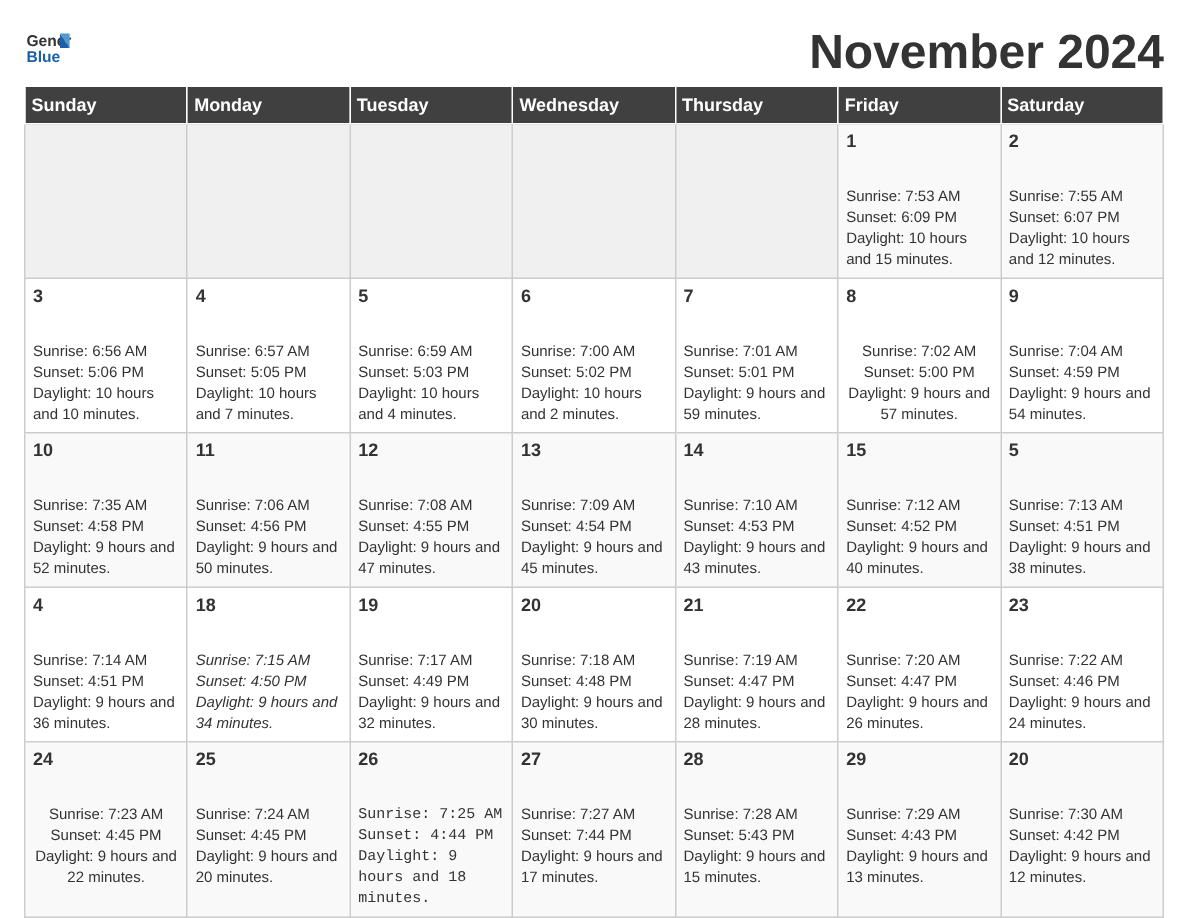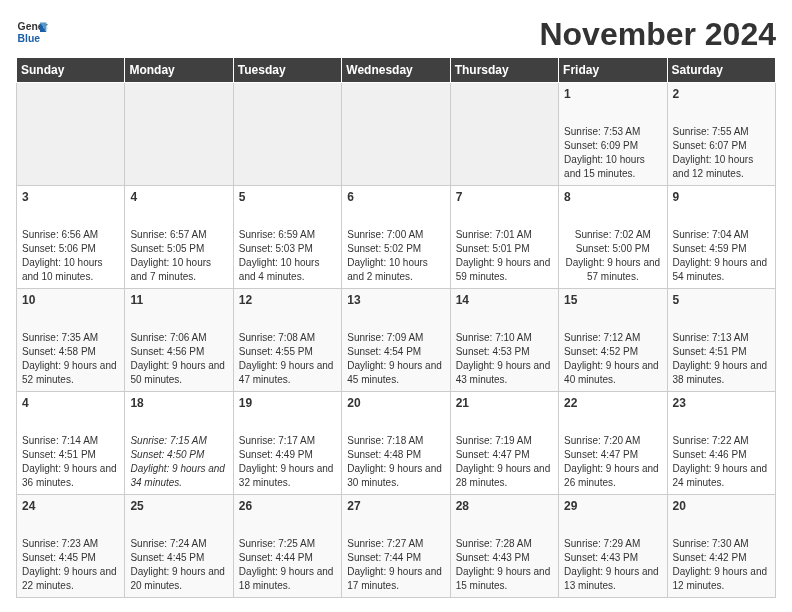--- a/index.html
+++ b/index.html
@@ -259,46 +259,46 @@
         <td>
           <span class="day-num">23</span>
           <div class="cell-info" style="white-space: pre-line;">Sunrise: 7:22 AM
 Sunset: 4:46 PM
 Daylight: 9 hours and 24 minutes.</div>
         </td>
       </tr>
       <tr>
         <td>
           <span class="day-num">24</span>
-          <div class="cell-info" style="white-space: pre-line;">Sunrise: 7:23 AM
+          <div class="cell-info" style="white-space: pre-line; text-align: center;">Sunrise: 7:23 AM
 Sunset: 4:45 PM
 Daylight: 9 hours and 22 minutes.</div>
         </td>
         <td>
           <span class="day-num">25</span>
           <div class="cell-info" style="white-space: pre-line;">Sunrise: 7:24 AM
 Sunset: 4:45 PM
 Daylight: 9 hours and 20 minutes.</div>
         </td>
         <td>
           <span class="day-num">26</span>
-          <div class="cell-info" style="white-space: pre-line;">Sunrise: 7:25 AM
+          <div class="cell-info" style="white-space: pre-line; font-family: Liberation Mono, monospace;">Sunrise: 7:25 AM
 Sunset: 4:44 PM
 Daylight: 9 hours and 18 minutes.</div>
         </td>
         <td>
           <span class="day-num">27</span>
           <div class="cell-info" style="white-space: pre-line;">Sunrise: 7:27 AM
 Sunset: 7:44 PM
 Daylight: 9 hours and 17 minutes.</div>
         </td>
         <td>
           <span class="day-num">28</span>
           <div class="cell-info" style="white-space: pre-line;">Sunrise: 7:28 AM
-Sunset: 4:43 PM
+Sunset: 5:43 PM
 Daylight: 9 hours and 15 minutes.</div>
         </td>
         <td>
           <span class="day-num">29</span>
           <div class="cell-info" style="white-space: pre-line;">Sunrise: 7:29 AM
 Sunset: 4:43 PM
 Daylight: 9 hours and 13 minutes.</div>
         </td>
         <td>
           <span class="day-num">20</span>

